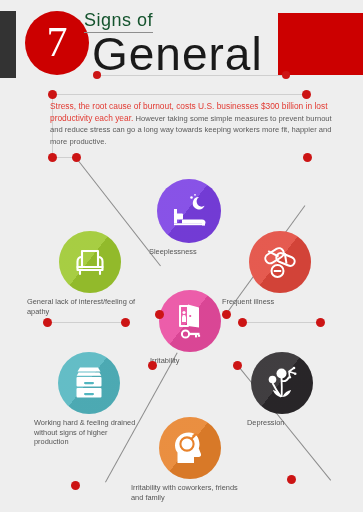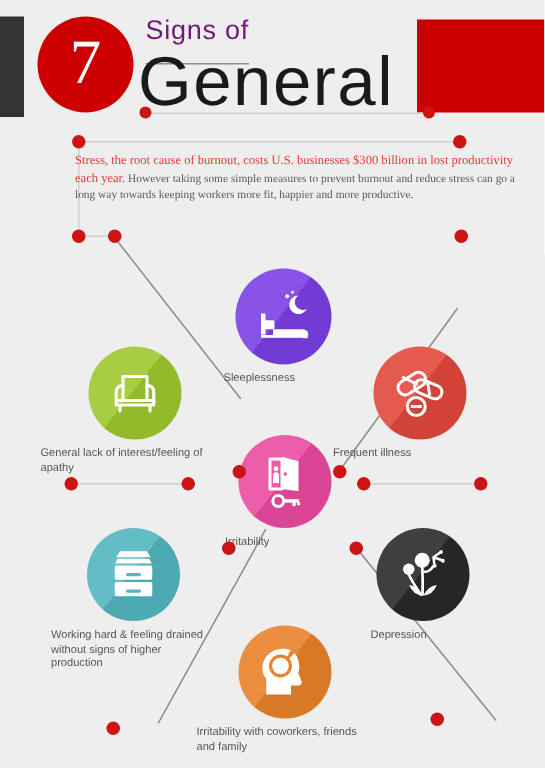--- a/index.html
+++ b/index.html
@@ -53,28 +53,28 @@
     height: 64px;
     line-height: 62px;
     text-align: center;
     color: #ffffff;
     font-size: 42px;
     font-family: "Liberation Serif", serif;
     font-weight: 300;
   }
   .signs-of {
     position: absolute;
-    left: 97px;
+    left: 84px;
     top: 11px;
     font-size: 18px;
-    color: #701a75;
+    color: #14532d;
     font-family: "Liberation Sans", sans-serif;
     letter-spacing: 0.5px;
     border-bottom: 1px solid #8e8e8e;
-    padding-bottom: 12px;
+    padding-bottom: 2px;
     line-height: 19px;
     z-index: 5;
   }
   .burnout {
     position: absolute;
     left: 92px;
     top: 30px;
     font-size: 46px;
     line-height: 48px;
     color: #1a1a1a;
@@ -86,21 +86,21 @@
 
   
   .intro {
     position: absolute;
     left: 50px;
     top: 101px;
     width: 296px;
     font-size: 7.6px;
     line-height: 11.6px;
     color: #5b5b5b;
-    font-family: Liberation Serif, serif;
+    font-family: Liberation Sans, sans-serif;
   }
   .intro .hl {
     color: #e23a32;
     font-size: 8.4px;
   }
 
   
   .rule {
     position: absolute;
     background: #cfcfcf;

